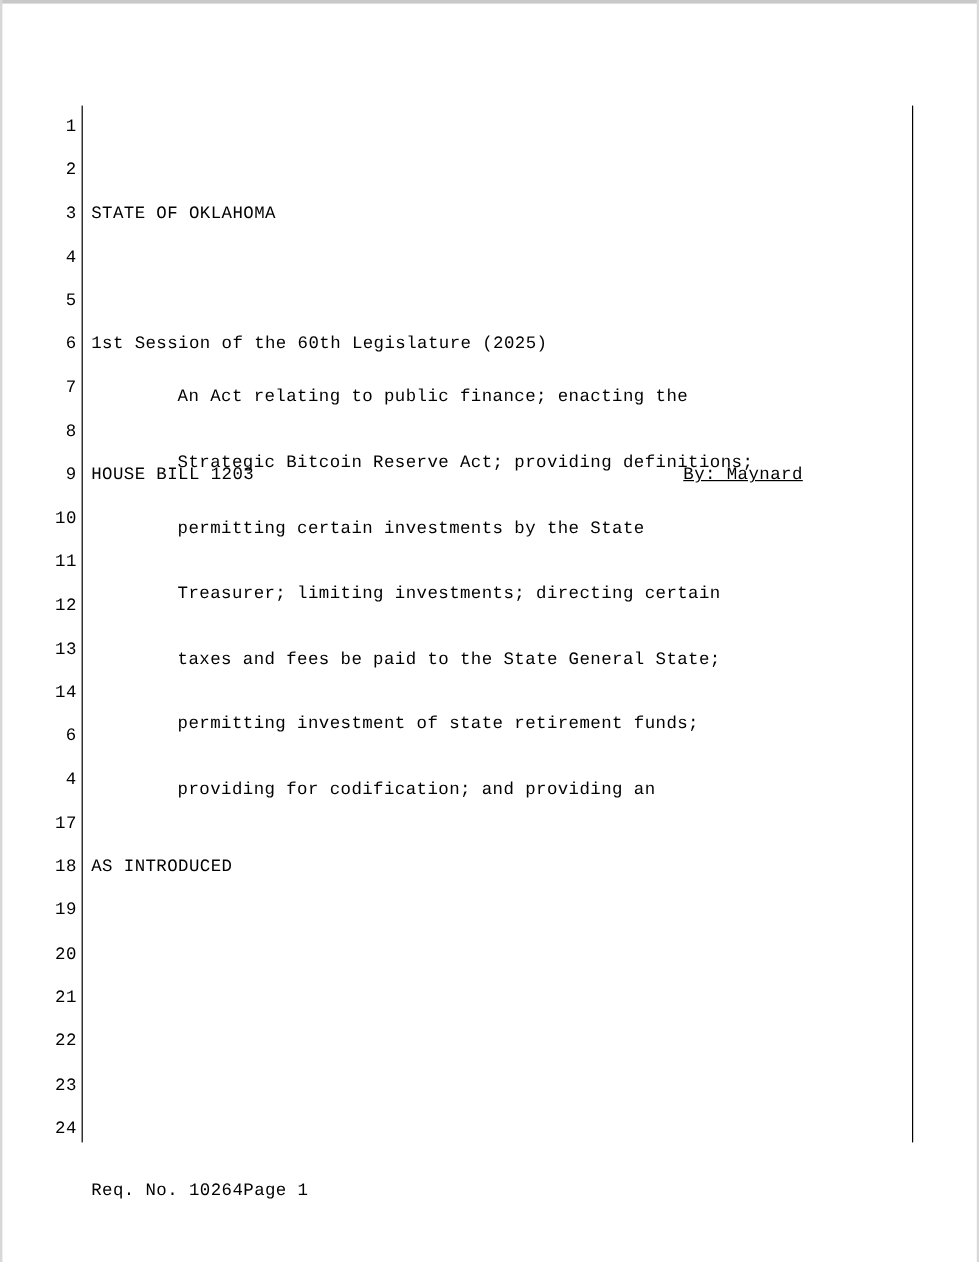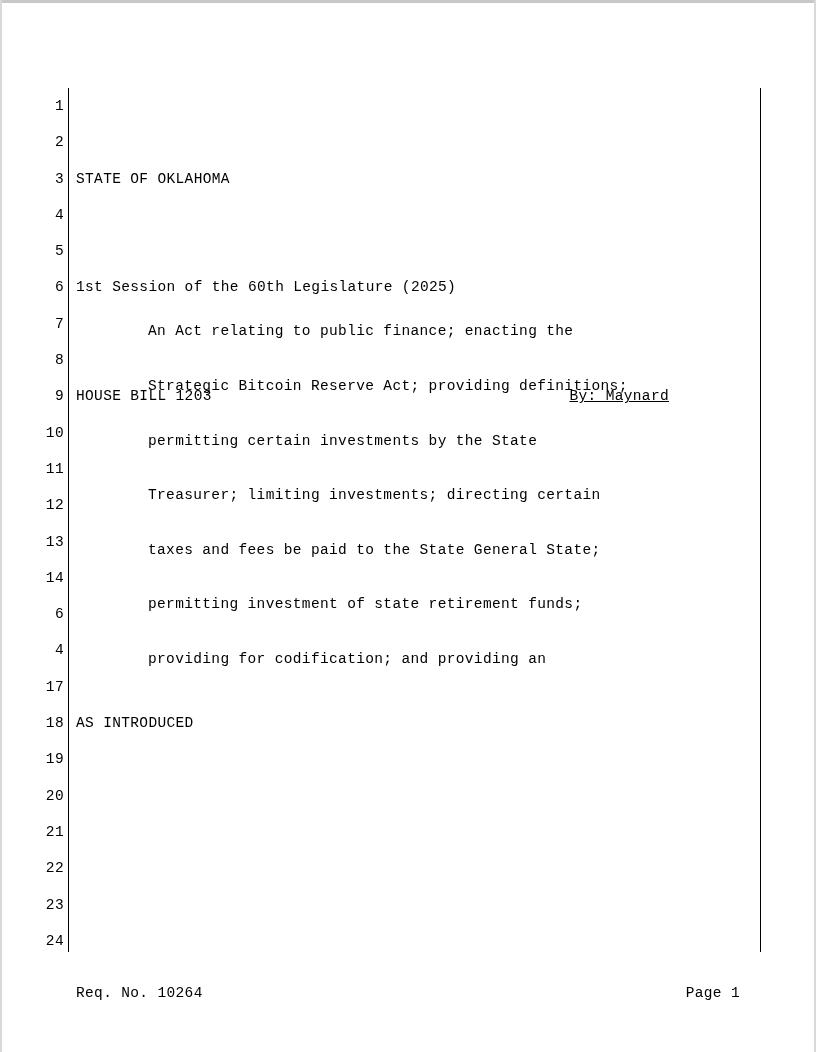--- a/index.html
+++ b/index.html
@@ -124,21 +124,20 @@
 
   
   .footer {
     position: absolute;
     left: 76px;
     top: 985px;
     width: 664px;
     font-size: 14.5px;
     letter-spacing: 0.35px;
     display: flex;
-    justify-content: space-between;
   }
 </style>
 </head>
 <body>
 
 <div class="page">
 
   <div class="edge-top"></div>
   <div class="edge-left"></div>
   <div class="edge-right"></div>

